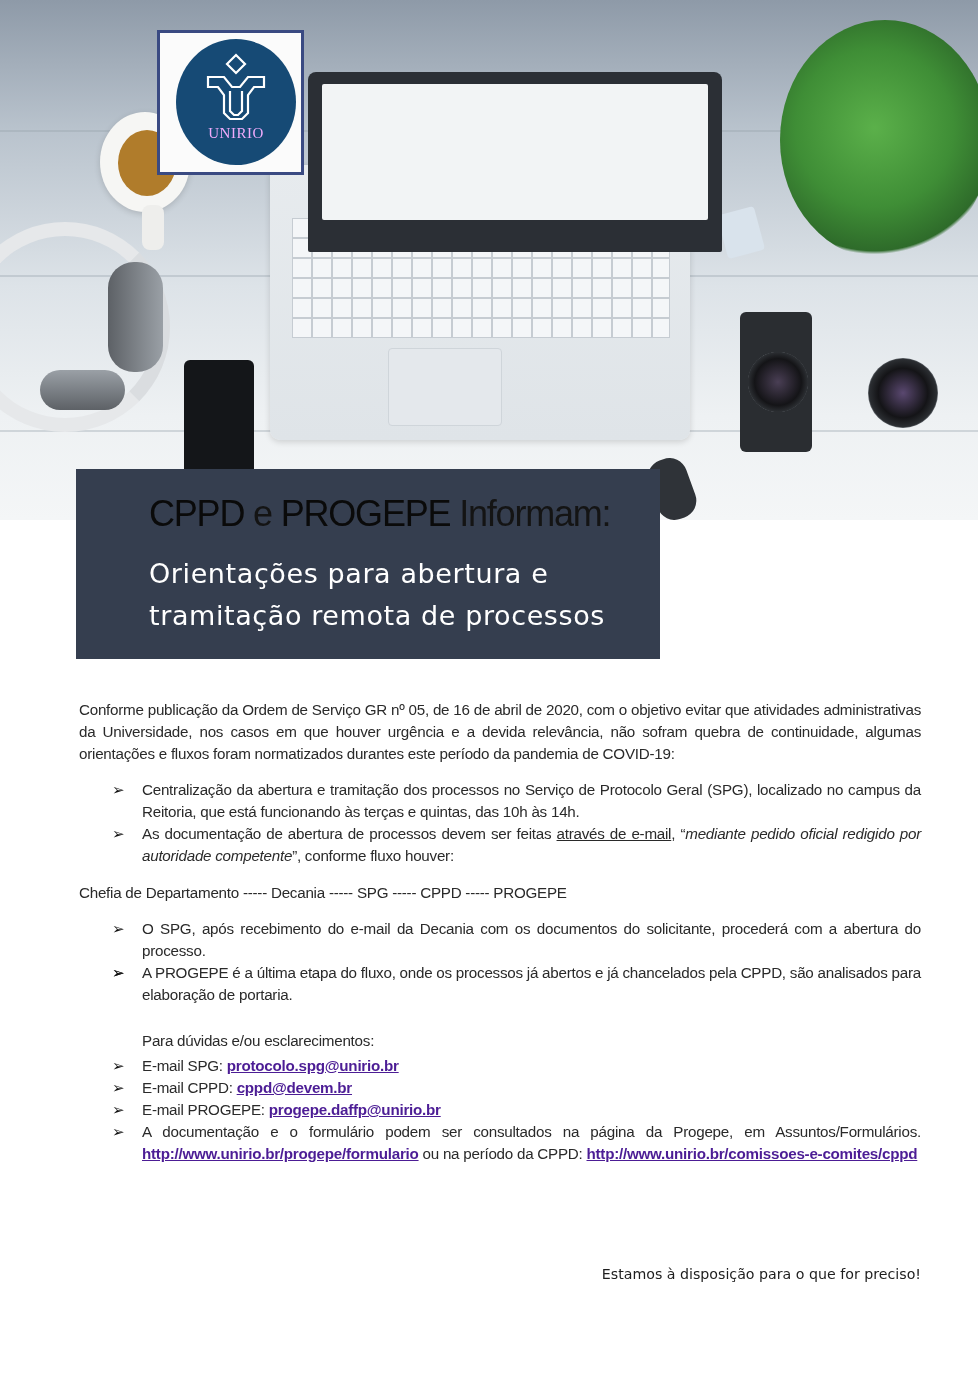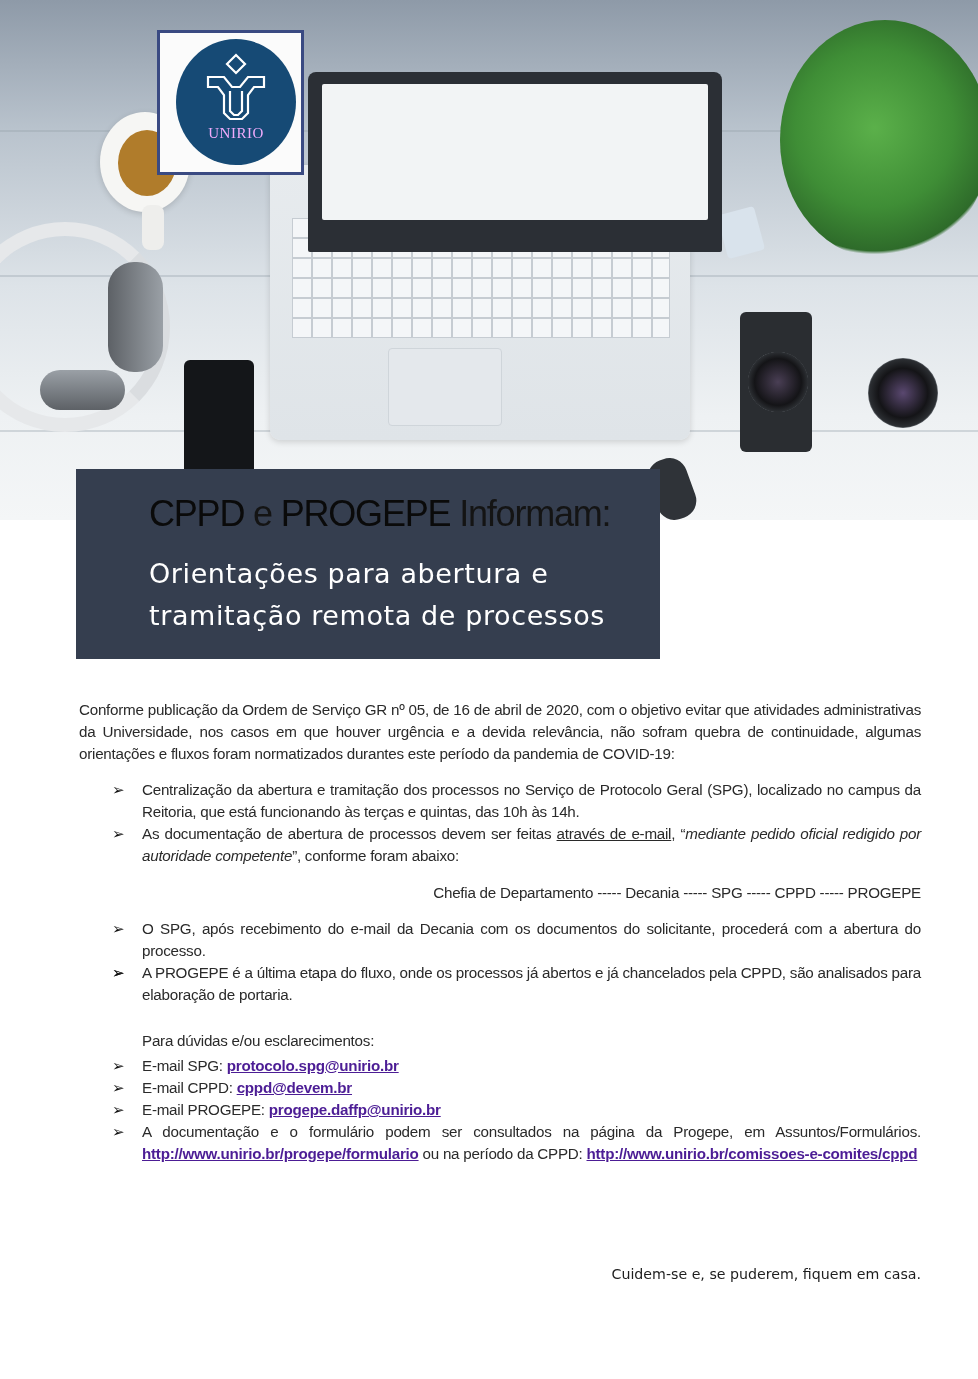--- a/index.html
+++ b/index.html
@@ -52,21 +52,21 @@
   .title-line1 .light { color: #141414; font-weight: normal; }
   .title-line2 { position: absolute; left: 73px; top: 84px; font-family: "DejaVu Sans", sans-serif; font-size: 27px; color: #ffffff; line-height: 42px; letter-spacing: 0.6px; }
 
   
   .content { position: absolute; left: 79px; top: 699px; width: 842px; font-size: 15.2px; line-height: 22.2px; color: #2a2a2a; }
   .intro { text-align: justify; letter-spacing: -0.25px; }
   ul.bullets { list-style: none; margin-left: 33px; }
   ul.bullets li { position: relative; padding-left: 30px; text-align: justify; letter-spacing: -0.25px; }
   ul.bullets li .arrow { position: absolute; left: 0; top: 0; font-size: 15px; color: #111; }
   .first-list { margin-top: 13px; }
-  .flow { text-align: right; margin: 15px 0 13px 0; letter-spacing: -0.25px; }
+  .flow { text-align: left; margin: 15px 0 13px 0; letter-spacing: -0.25px; }
   .second-list li { }
   .help-label { margin: 24px 0 2px 63px; letter-spacing: -0.25px; }
   a.link { color: #4c1d95; text-decoration: underline; font-weight: bold; }
   .underline { text-decoration: underline; }
   .ital { font-style: italic; }
   .closing { position: absolute; right: 57px; top: 1263px; text-align: right; font-family: "DejaVu Sans", sans-serif; font-size: 14.2px; line-height: 22px; color: #1e1e1e; }
 </style>
 </head>
 <body>
 
@@ -126,21 +126,21 @@
 <div class="content">
   <p class="intro">Conforme publicação da Ordem de Serviço GR nº 05, de 16 de abril de 2020, com o objetivo evitar que atividades administrativas da Universidade, nos casos em que houver urgência e a devida relevância, não sofram quebra de continuidade, algumas orientações e fluxos foram normatizados durantes este período da pandemia de COVID-19:</p>
 
   <ul class="bullets first-list">
     <li>
       <span class="arrow">➢</span>
       <span>Centralização da abertura e tramitação dos processos no Serviço de Protocolo Geral (SPG), localizado no campus da Reitoria, que está funcionando às terças e quintas, das 10h às 14h.</span>
     </li>
     <li>
       <span class="arrow">➢</span>
-      <span>As documentação de abertura de processos devem ser feitas </span><span class="underline">através de e-mail</span><span>, “</span><span class="ital">mediante pedido oficial redigido por autoridade competente</span><span>”, conforme foram abaixo:</span>
+      <span>As documentação de abertura de processos devem ser feitas </span><span class="underline">através de e-mail</span><span>, “</span><span class="ital">mediante pedido oficial redigido por autoridade competente</span><span>”, conforme fluxo houver:</span>
     </li>
   </ul>
 
   <p class="flow">Chefia de Departamento ----- Decania ----- SPG ----- CPPD ----- PROGEPE</p>
 
   <ul class="bullets second-list">
     <li>
       <span class="arrow">➢</span>
       <span>O SPG, após recebimento do e-mail da Decania com os documentos do solicitante, procederá com a abertura do processo.</span>
     </li>
@@ -169,14 +169,14 @@
       <span>E-mail PROGEPE: </span><a class="link">progepe.daffp@unirio.br</a>
     </li>
     <li>
       <span class="arrow">➢</span>
       <span>A documentação e o formulário podem ser consultados na página da Progepe, em Assuntos/Formulários. </span><a class="link">http://www.unirio.br/progepe/formulario</a><span> ou na período da CPPD: </span><a class="link">http://www.unirio.br/comissoes-e-comites/cppd</a>
     </li>
   </ul>
 </div>
 
 <div class="closing">
-  <div>Cuidem-se e, se puderem, fiquem em casa.</div>
+  <div>Estamos à disposição para o que for preciso!</div>
 </div>
 
 </body></html>

